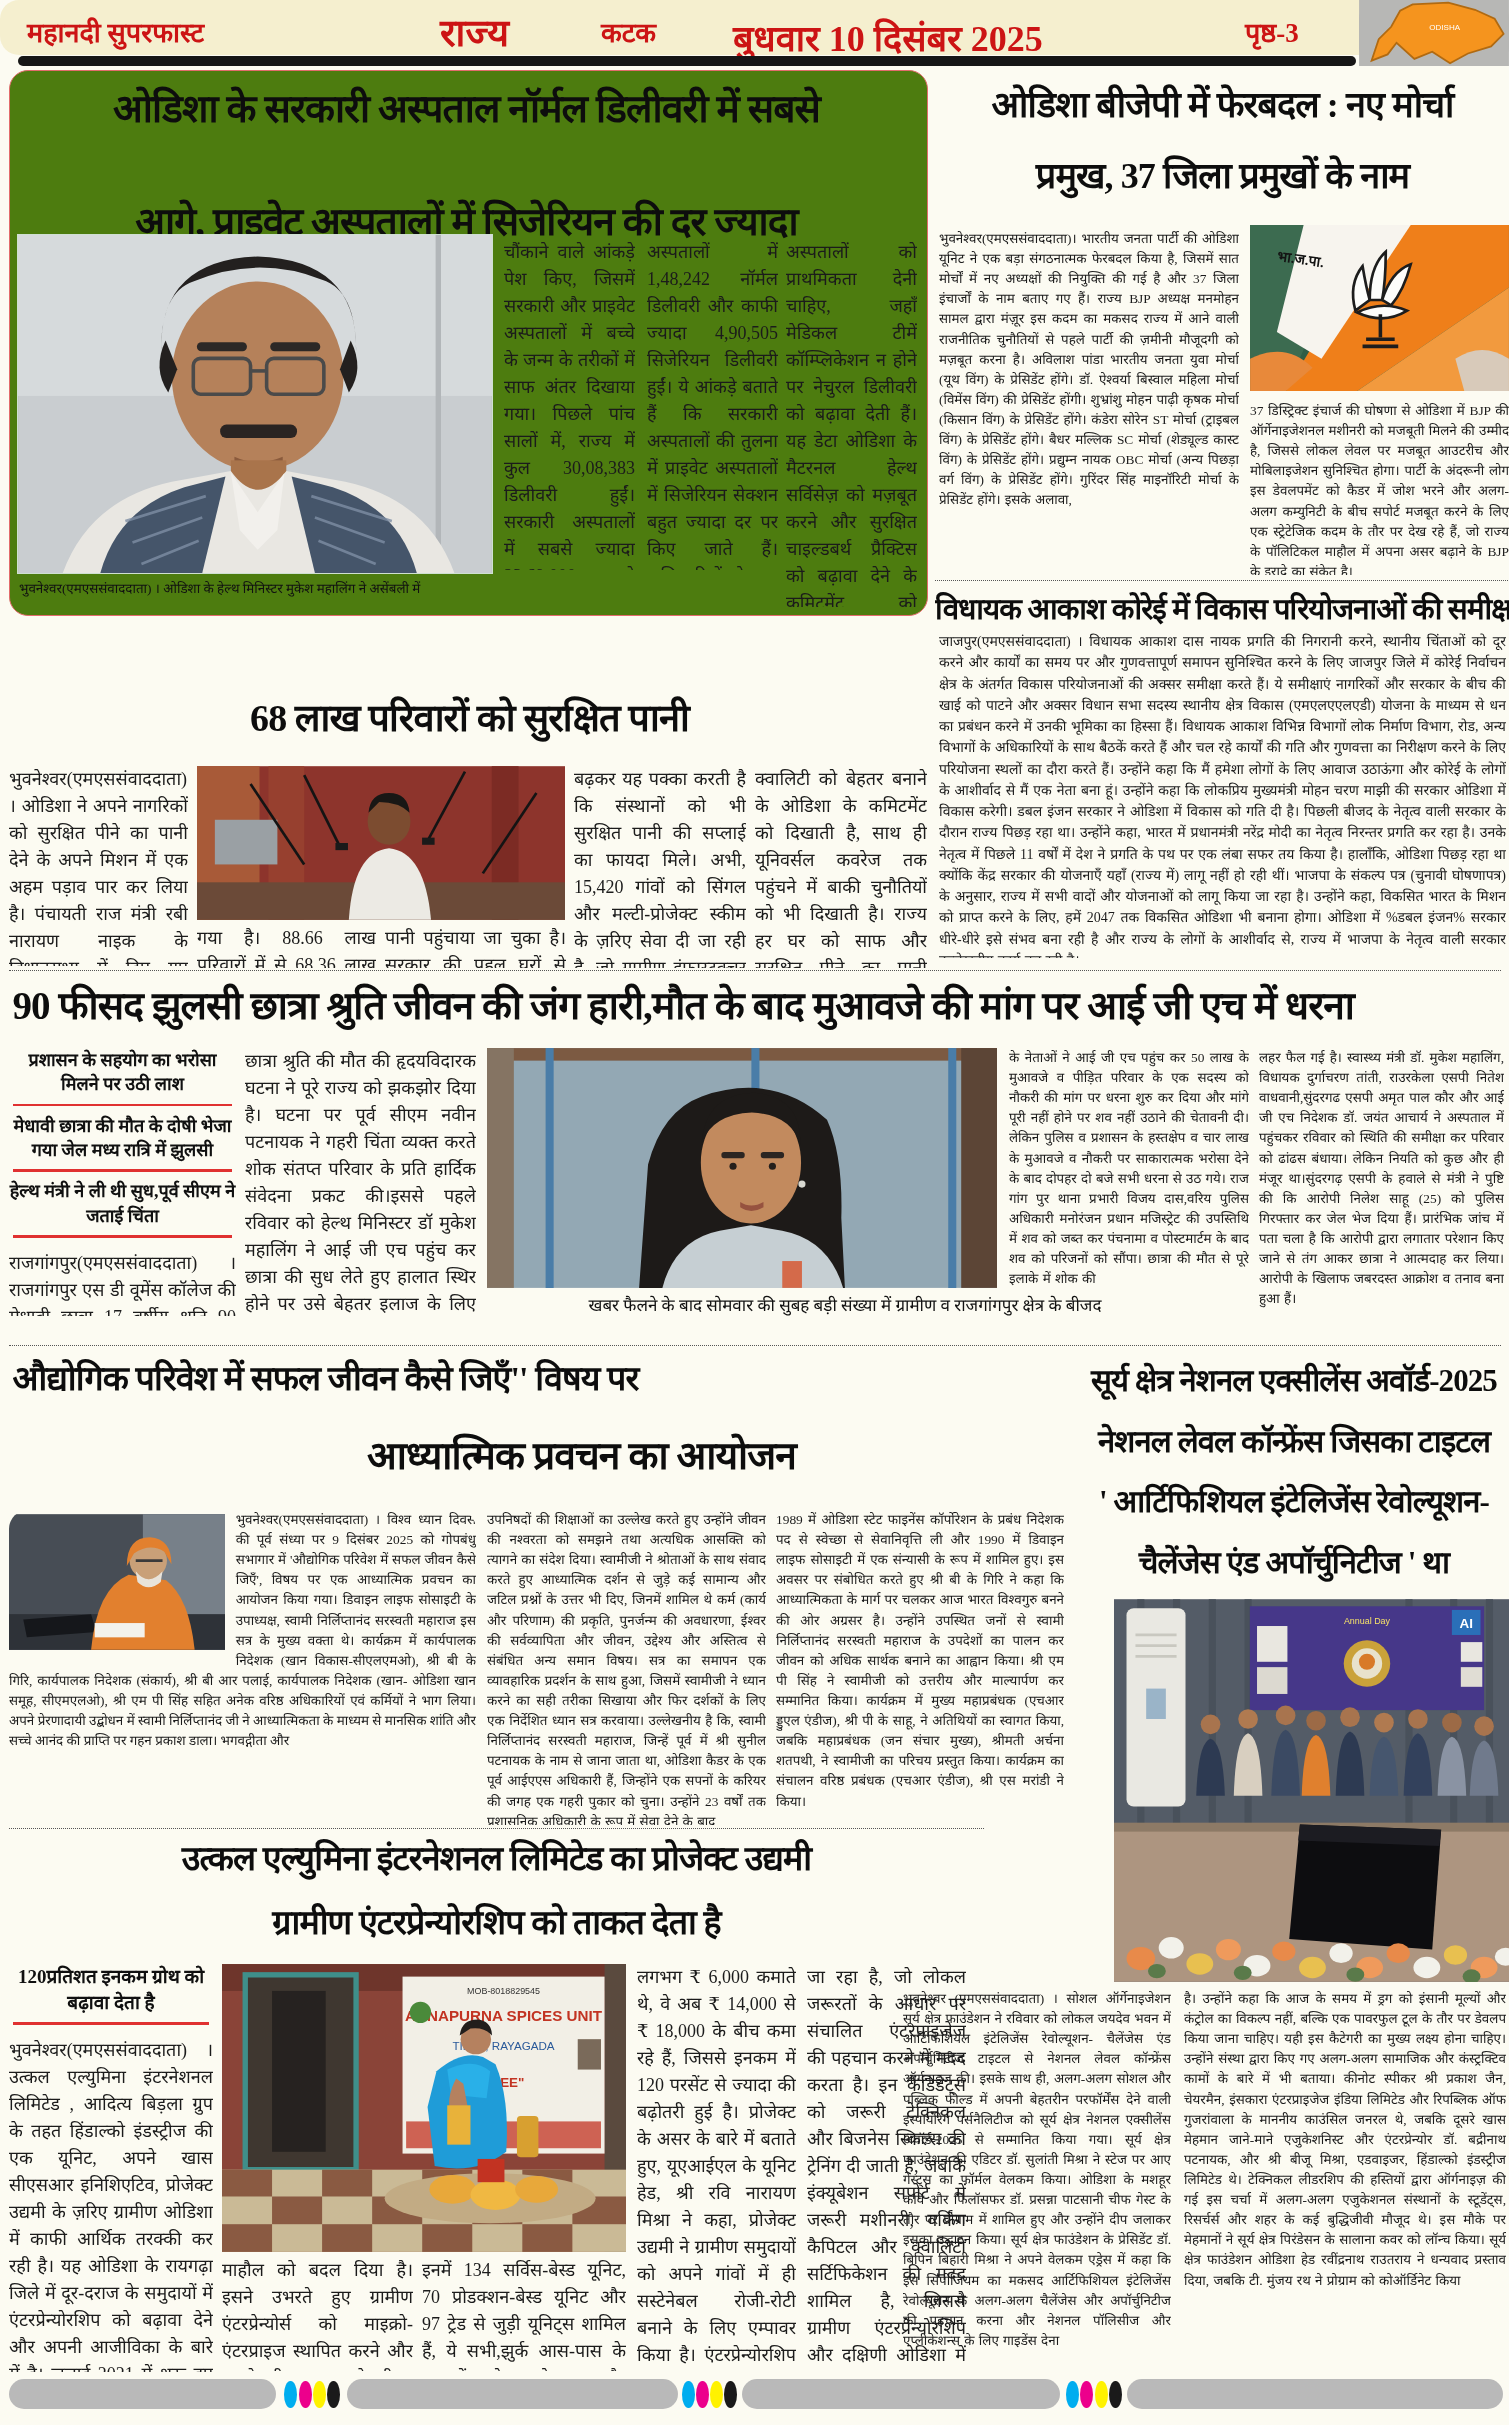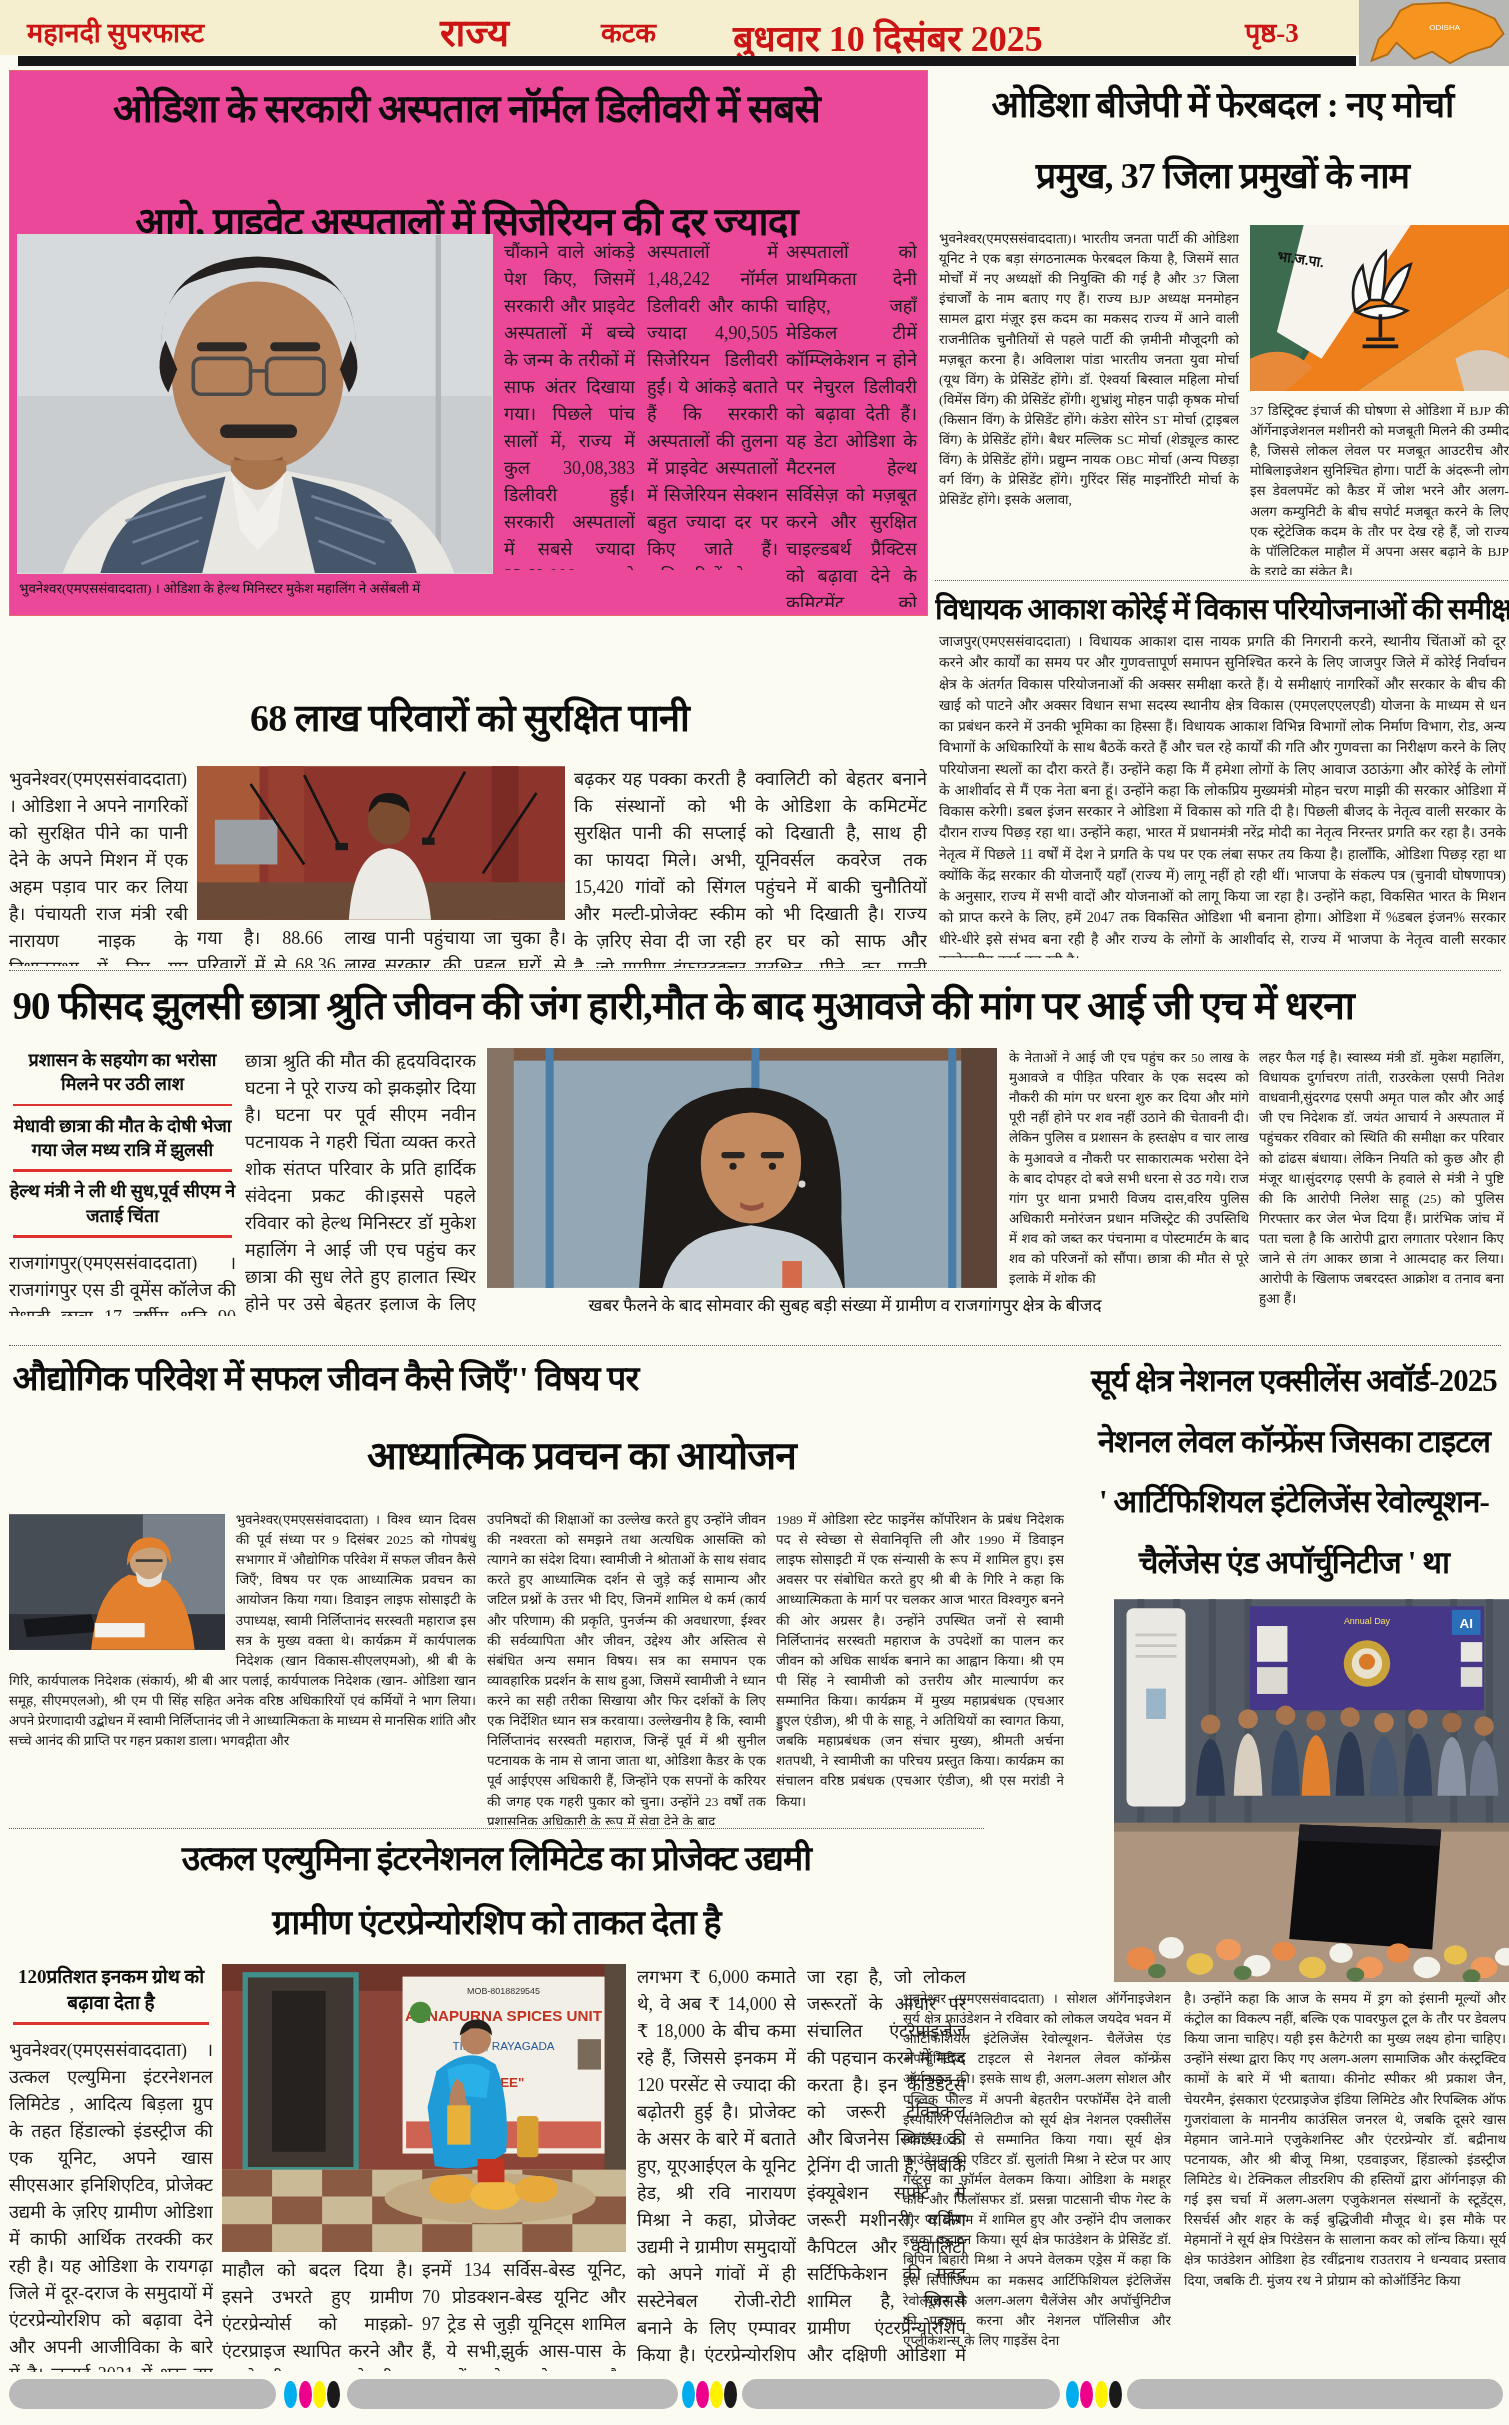--- a/index.html
+++ b/index.html
@@ -1,33 +1,33 @@
 <!DOCTYPE html>
 <html style="font-size:14.3px"><head>
 <meta charset="utf-8">
 <style>
   html,body{margin:0;padding:0;}
   body{background:#e8e8e0;font-family:"Liberation Serif","DejaVu Serif",serif;}
   #page{position:relative;width:1510px;height:2426px;background:#fcfbf2;overflow:hidden;margin:0 auto;}
-  .abs{position:absolute;}
+  .abs{position:absolute;border-radius:19px;}
   
   #masthead{left:0;top:0;width:1510px;height:55px;background:#f5efcf;}
   .mh-text{position:absolute;color:#cc1414;font-weight:bold;white-space:nowrap;}
   #black-bar{left:18px;top:56px;width:1338px;height:9.8px;background:#161616;}
   #map-box{left:1359px;top:0;width:150px;height:66px;background:#b7b7b5;}
   
   .hl{position:absolute;font-weight:bold;color:#0d0d0d;white-space:nowrap;overflow:hidden;letter-spacing:-0.9px;}
   .hl-c{text-align:center;}
   
   .col{position:absolute;font-size:18px;line-height:1.5;text-align:justify;overflow:hidden;color:#1b1b1b;word-spacing:0.9px;}
   .cap{position:absolute;font-size:13.4px;color:#111;overflow:hidden;white-space:nowrap;}
   .subhead{font-size:18px;font-weight:bold;text-align:center;line-height:1.35;color:#101010;}
   .redrule{height:2.7px;background:#e03131;margin:7.2px 3.6px;}
   .dotted{position:absolute;border-top:1.8px dotted #555;}
-  #a1-box{left:9px;top:70px;width:917px;height:544px;border:1.8px solid #e26c6c;background:#ec4899;}
+  #a1-box{left:9px;top:70px;width:917px;height:544px;border:1.8px solid #e26c6c;background:#4d7c0f;}
   .photo{position:absolute;overflow:hidden;}
   .photo svg{display:block;}
   
   .fbar{position:absolute;top:2379px;height:30px;background:#b9b9b9;border-radius:15px;}
   .fdot{position:absolute;top:2381px;width:12.5px;height:27px;border-radius:50%;}
 </style>
 </head>
 <body>
 
 <div id="page">

